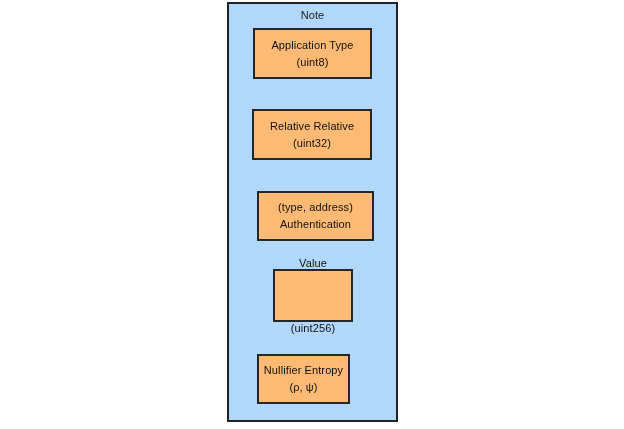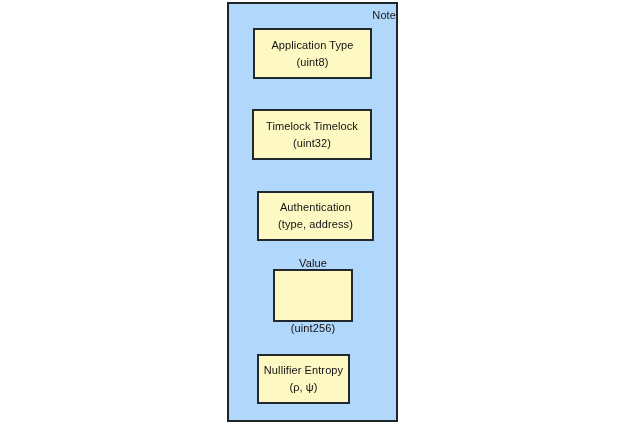--- a/index.html
+++ b/index.html
@@ -26,31 +26,31 @@
     background: #b1d7fb;
     border: 2px solid #1f2428;
     box-sizing: border-box;
   }
 
   #note-title {
     position: absolute;
     top: 5px;
     left: 0;
     width: 100%;
-    text-align: right;
+    text-align: center;
     font-size: 11px;
     color: #1a1a1a;
     line-height: 13px;
     letter-spacing: 0.1px;
   }
 
   
   .field-box {
     position: absolute;
-    background: #fef9c3;
+    background: #fdba74;
     border: 2px solid #23282c;
     box-sizing: border-box;
     display: flex;
     flex-direction: column;
     align-items: center;
     justify-content: center;
   }
   .field-box .line {
     font-size: 11px;
     color: #111111;
@@ -73,27 +73,27 @@
 <div id="note-container">
 
   <div id="note-title">Note</div>
 
   <div class="field-box" id="field-0">
     <div class="line">Application Type</div>
     <div class="line">(uint8)</div>
   </div>
 
   <div class="field-box" id="field-1">
-    <div class="line">Timelock Timelock</div>
+    <div class="line">Relative Relative</div>
     <div class="line">(uint32)</div>
   </div>
 
   <div class="field-box" id="field-2">
+    <div class="line">(type, address)</div>
     <div class="line">Authentication</div>
-    <div class="line">(type, address)</div>
   </div>
 
   <div class="field-box" id="field-3">
     <div class="line">Value</div>
     <div class="line">(uint256)</div>
   </div>
 
   <div class="field-box" id="field-4">
     <div class="line">Nullifier Entropy</div>
     <div class="line">(ρ, ψ)</div>

